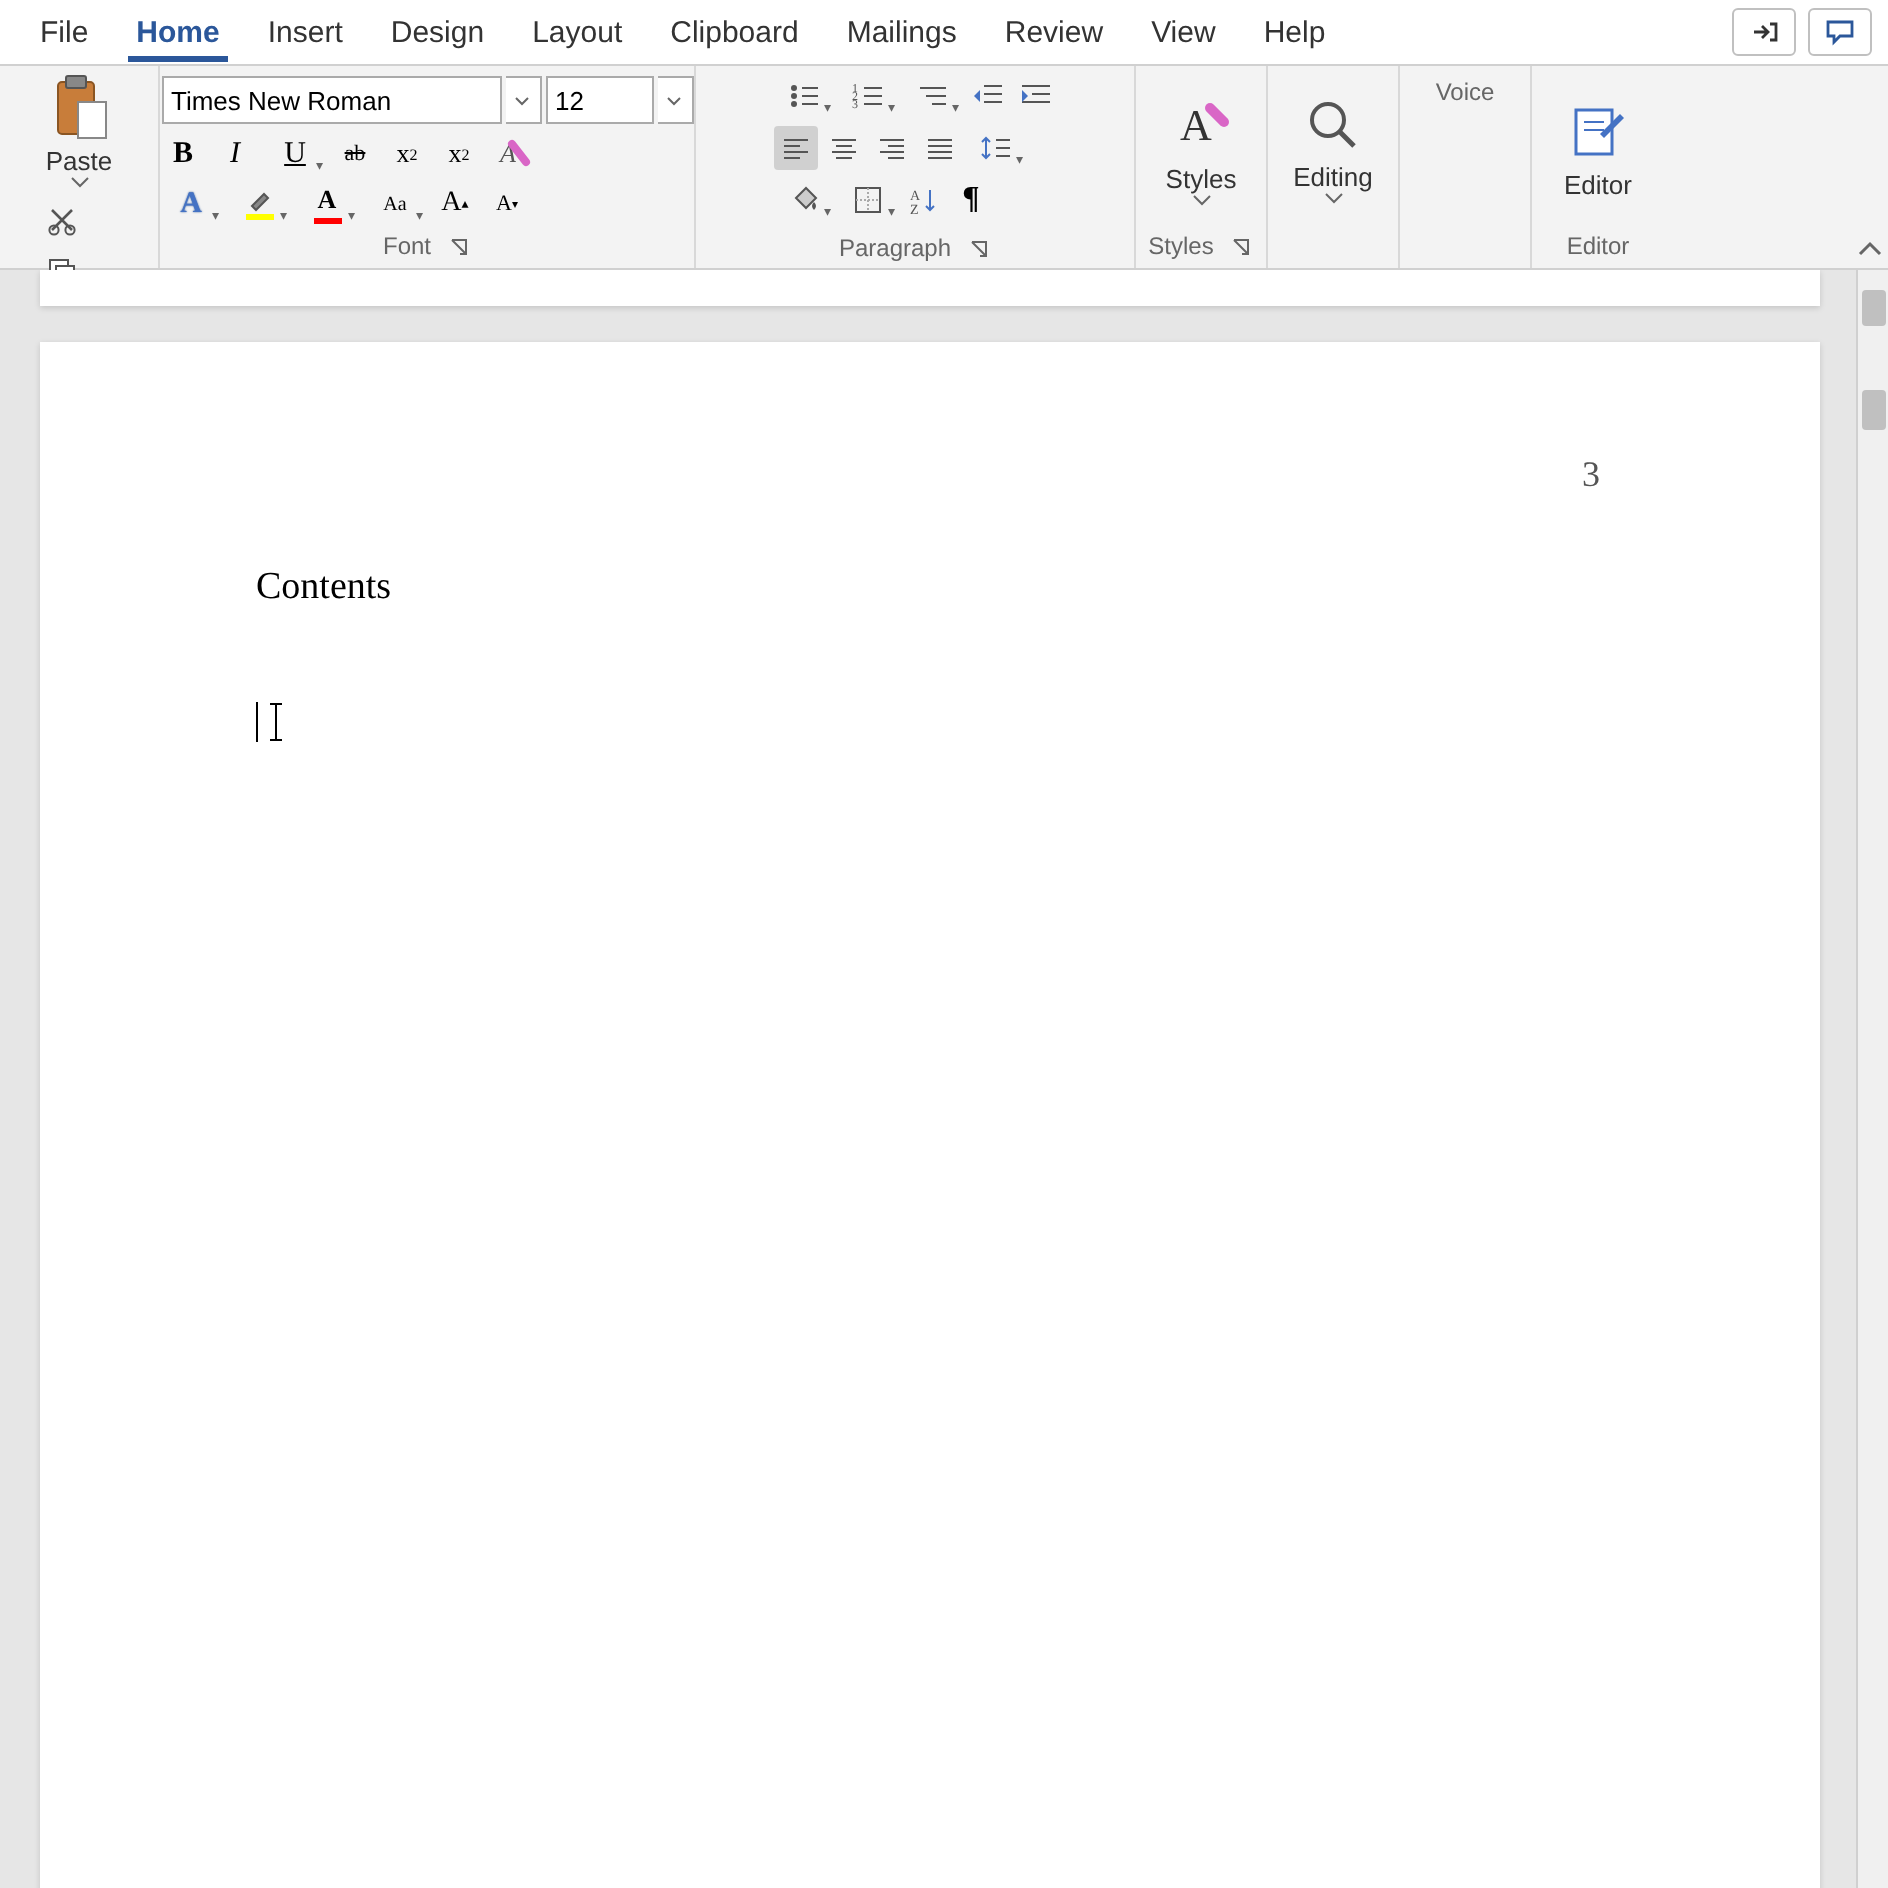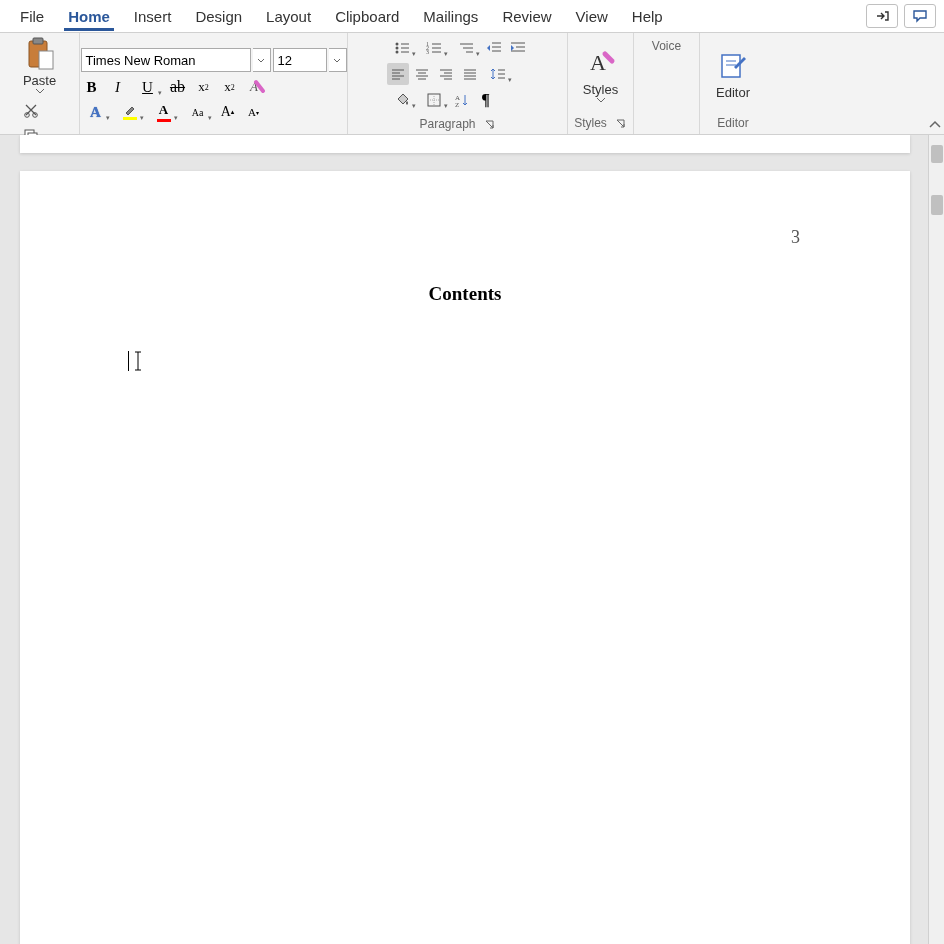--- a/index.html
+++ b/index.html
@@ -48,21 +48,21 @@
 .vgroup { display: flex; flex-direction: column; align-items: center; justify-content: center; width: 58px; cursor: pointer; }
 .vgroup .lbl { font-size: 13px; color: #333; margin-top: 4px; }
 
 .collapse-chevron { position: absolute; right: 2px; bottom: 2px; width: 14px; height: 14px; cursor: pointer; display: flex; align-items: center; justify-content: center; }
 
 
 .docwrap { background: #e6e6e6; height: 812px; position: relative; overflow: hidden; }
 .page-slice { position: absolute; left: 20px; top: 0; width: 890px; height: 18px; background: #fff; box-shadow: 0 1px 3px rgba(0,0,0,0.15); }
 .page { position: absolute; left: 20px; top: 36px; width: 890px; height: 776px; background: #fff; box-shadow: 0 1px 3px rgba(0,0,0,0.15); padding: 56px 108px 0 108px; font-family: "Times New Roman", serif; }
 .pnum { position: absolute; right: 110px; top: 56px; font-size: 18px; color: #555; }
-.doc-title { text-align: center; font-weight: bold; font-size: 19px; margin-top: 56px; }
+.doc-title { text-align: left; font-weight: normal; font-size: 19px; margin-top: 56px; }
 .cursor-line { position: absolute; left: 108px; top: 180px; display: flex; align-items: center; }
 .text-cursor { width: 1px; height: 20px; background: #000; }
 .ibeam { margin-left: 4px; }
 
 .vscroll { position: absolute; right: 0; top: 0; width: 16px; height: 100%; background: #f0f0f0; border-left: 1px solid #d0d0d0; }
 .vscroll .thumb { position: absolute; left: 2px; width: 12px; background: #c0c0c0; border-radius: 2px; }
 
 svg { overflow: visible; }
 </style>
 </head>
@@ -152,21 +152,21 @@
         <div class="combo-arrow">
             <svg width="8" height="5">
               <path d="M1 1 L4 4 L7 1" stroke="#666" fill="none"></path>
             </svg>
           </div>
       </div>
       <div class="btn-row">
         <div class="ib" style="font-weight:bold;font-size:15px">B</div>
         <div class="ib" style="font-style:italic;font-size:15px">I</div>
         <div class="ib split" style="text-decoration:underline;font-size:15px">U</div>
-        <div class="ib" style="font-size:16px">
+        <div class="ib" style="font-size:11px">
             <span style="text-decoration:line-through">ab</span>
           </div>
         <div class="ib" style="font-size:13px">x<sub style="font-size:8px">2</sub></div>
         <div class="ib" style="font-size:13px">x<sup style="font-size:8px">2</sup></div>
         <div class="ib">
           <svg width="18" height="18">
               <text x="3" y="13" font-size="13" font-style="italic" fill="#555">A</text>
               <path d="M9 4 L16 13" stroke="#d966c6" stroke-width="4" stroke-linecap="round"></path>
             </svg>
         </div>
@@ -188,20 +188,28 @@
         <div class="ib split">
           <div style="display:flex;flex-direction:column;align-items:center">
               <span style="font-size:13px;font-weight:bold">A</span>
               <div class="color-underline" style="background:#ff0000"></div>
             </div>
         </div>
         <div class="ib split" style="font-size:10px">Aa</div>
         <div class="ib" style="font-size:14px">A<sup style="font-size:7px">▴</sup></div>
         <div class="ib" style="font-size:11px">A<sup style="font-size:6px">▾</sup></div>
       </div>
+    </div>
+    <div class="group-label">
+      <span>Font</span>
+      <span class="launcher">
+          <svg width="9" height="9">
+            <path d="M1 1 H8 V8 M1 1 L8 8 M5 8 H8 V5" stroke="#666" fill="none"></path>
+          </svg>
+        </span>
     </div>
   </div>
 
   <div class="group" style="width:220px">
     <div class="group-body">
       <div class="para-row">
         <div class="ib split">
             <svg width="16" height="14">
               <circle cx="3" cy="3" r="1.5" fill="#555"></circle>
               <line x1="7" y1="3" x2="15" y2="3" stroke="#555"></line>
@@ -337,20 +345,37 @@
     <div class="group-label">
       <span>Styles</span>
       <span class="launcher">
           <svg width="9" height="9">
             <path d="M1 1 H8 V8 M1 1 L8 8 M5 8 H8 V5" stroke="#666" fill="none"></path>
           </svg>
         </span>
     </div>
   </div>
 
+  <div class="group" style="width:66px">
+    <div class="group-body">
+      <div class="vgroup">
+        <svg width="28" height="28">
+            <circle cx="11" cy="11" r="8" fill="none" stroke="#555" stroke-width="2"></circle>
+            <line x1="17" y1="17" x2="24" y2="24" stroke="#555" stroke-width="2.5"></line>
+          </svg>
+        <span class="lbl">Editing</span>
+        <svg width="10" height="6">
+            <path d="M1 1 L5 5 L9 1" stroke="#666" fill="none"></path>
+          </svg>
+      </div>
+    </div>
+    <div class="group-label">
+        <span>&nbsp;</span>
+      </div>
+  </div>
 
   <div class="group" style="width:66px">
     <div class="group-label">
         <span>Voice</span>
       </div>
   </div>
 
   <div class="group" style="width:66px;border-right:none">
     <div class="group-body">
       <div class="vgroup">

